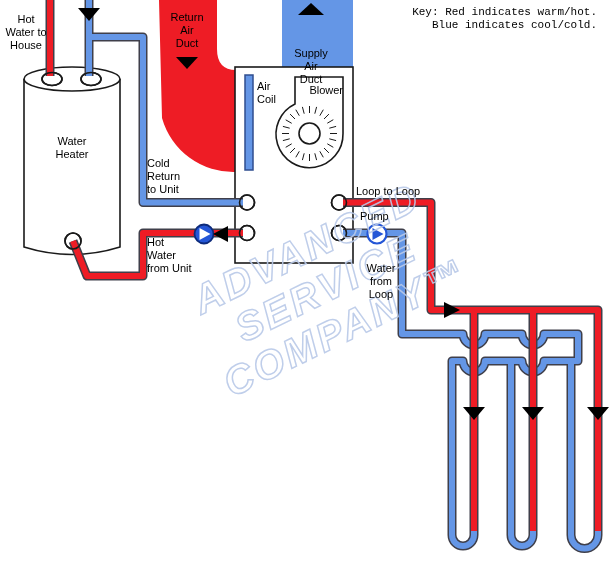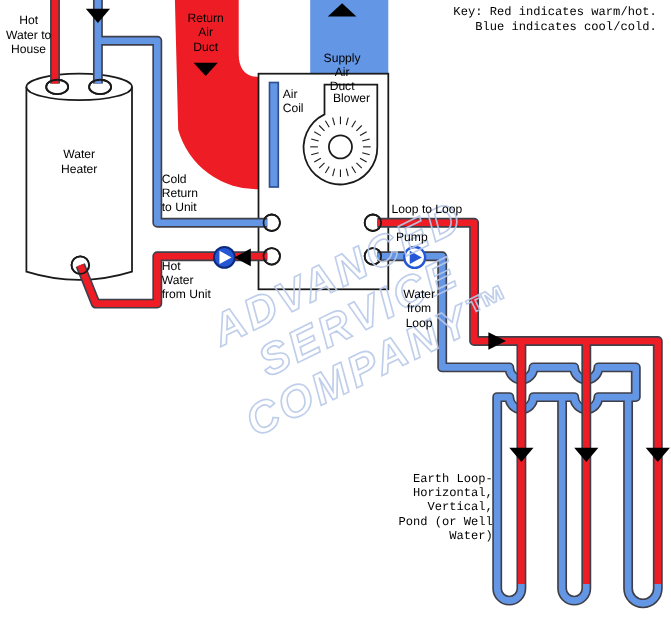--- a/index.html
+++ b/index.html
@@ -149,24 +149,21 @@
 Water
 from Unit</div>
   <div class="lbl ctr" style="left:157px;top:11px;width:60px;">Return
 Air
 Duct</div>
   <div class="lbl ctr" style="left:280px;top:19px;width:62px;margin-top:28px;">Supply
 Air
 Duct</div>
   <div class="lbl" style="left:257px;top:80px;width:40px;">Air
 Coil</div>
-  <div class="lbl ctr" style="left:296px;top:84px;width:47px;">Blower</div>
+  <div class="lbl ctr" style="left:296px;top:84px;width:47px;text-align:right;">Blower</div>
   <div class="lbl" style="left:356px;top:185px;width:90px;">Loop to Loop</div>
   <div class="lbl" style="left:360px;top:210px;width:40px;">Pump</div>
   <div class="lbl ctr" style="left:356px;top:262px;width:50px;">Water
 from
 Loop</div>
-  <div class="lbl rgt" style="left:325px;top:430px;width:123px;">Earth Loop-
-Horizontal, Vertical,
-Pond (or Well Water)</div>
   <div class="lbl rgt" style="left:397px;top:6px;width:200px;">Key: Red indicates warm/hot.
 Blue indicates cool/cold.</div>
 </div>
 
 </body></html>

